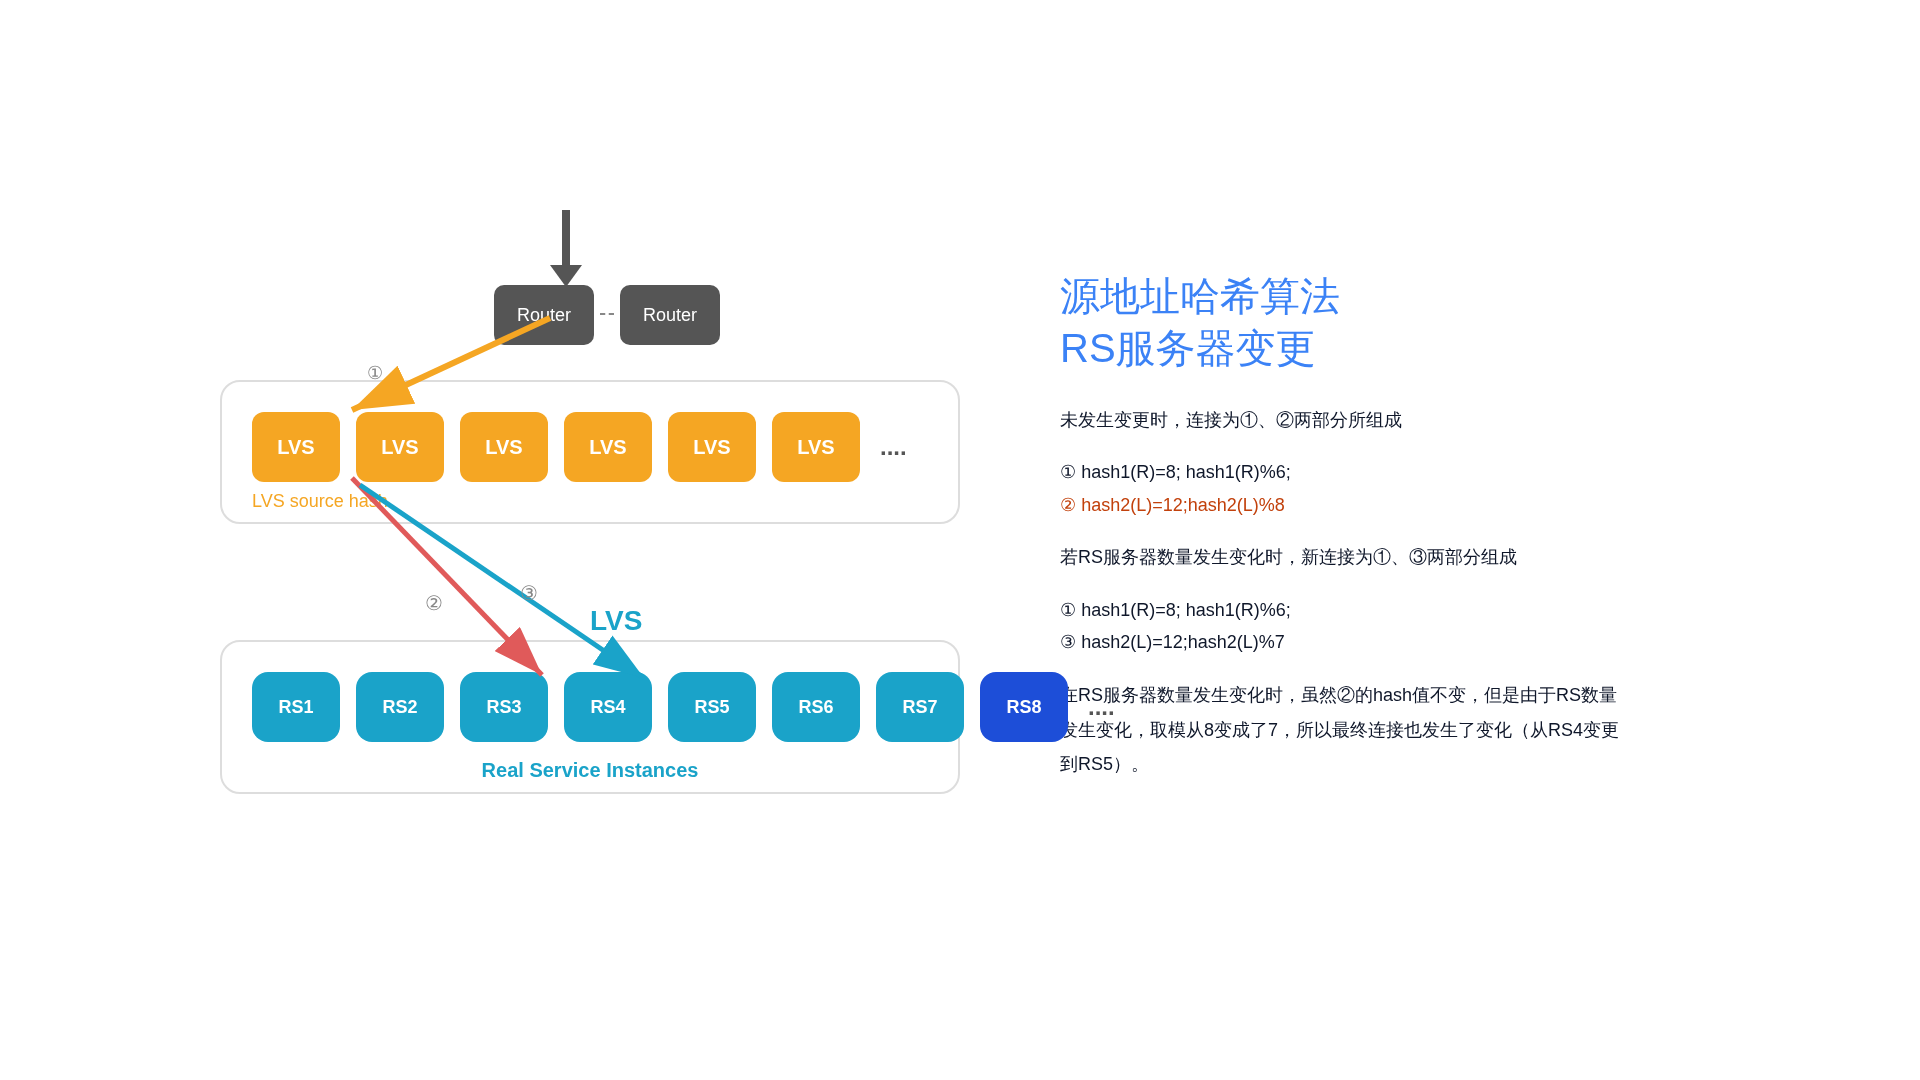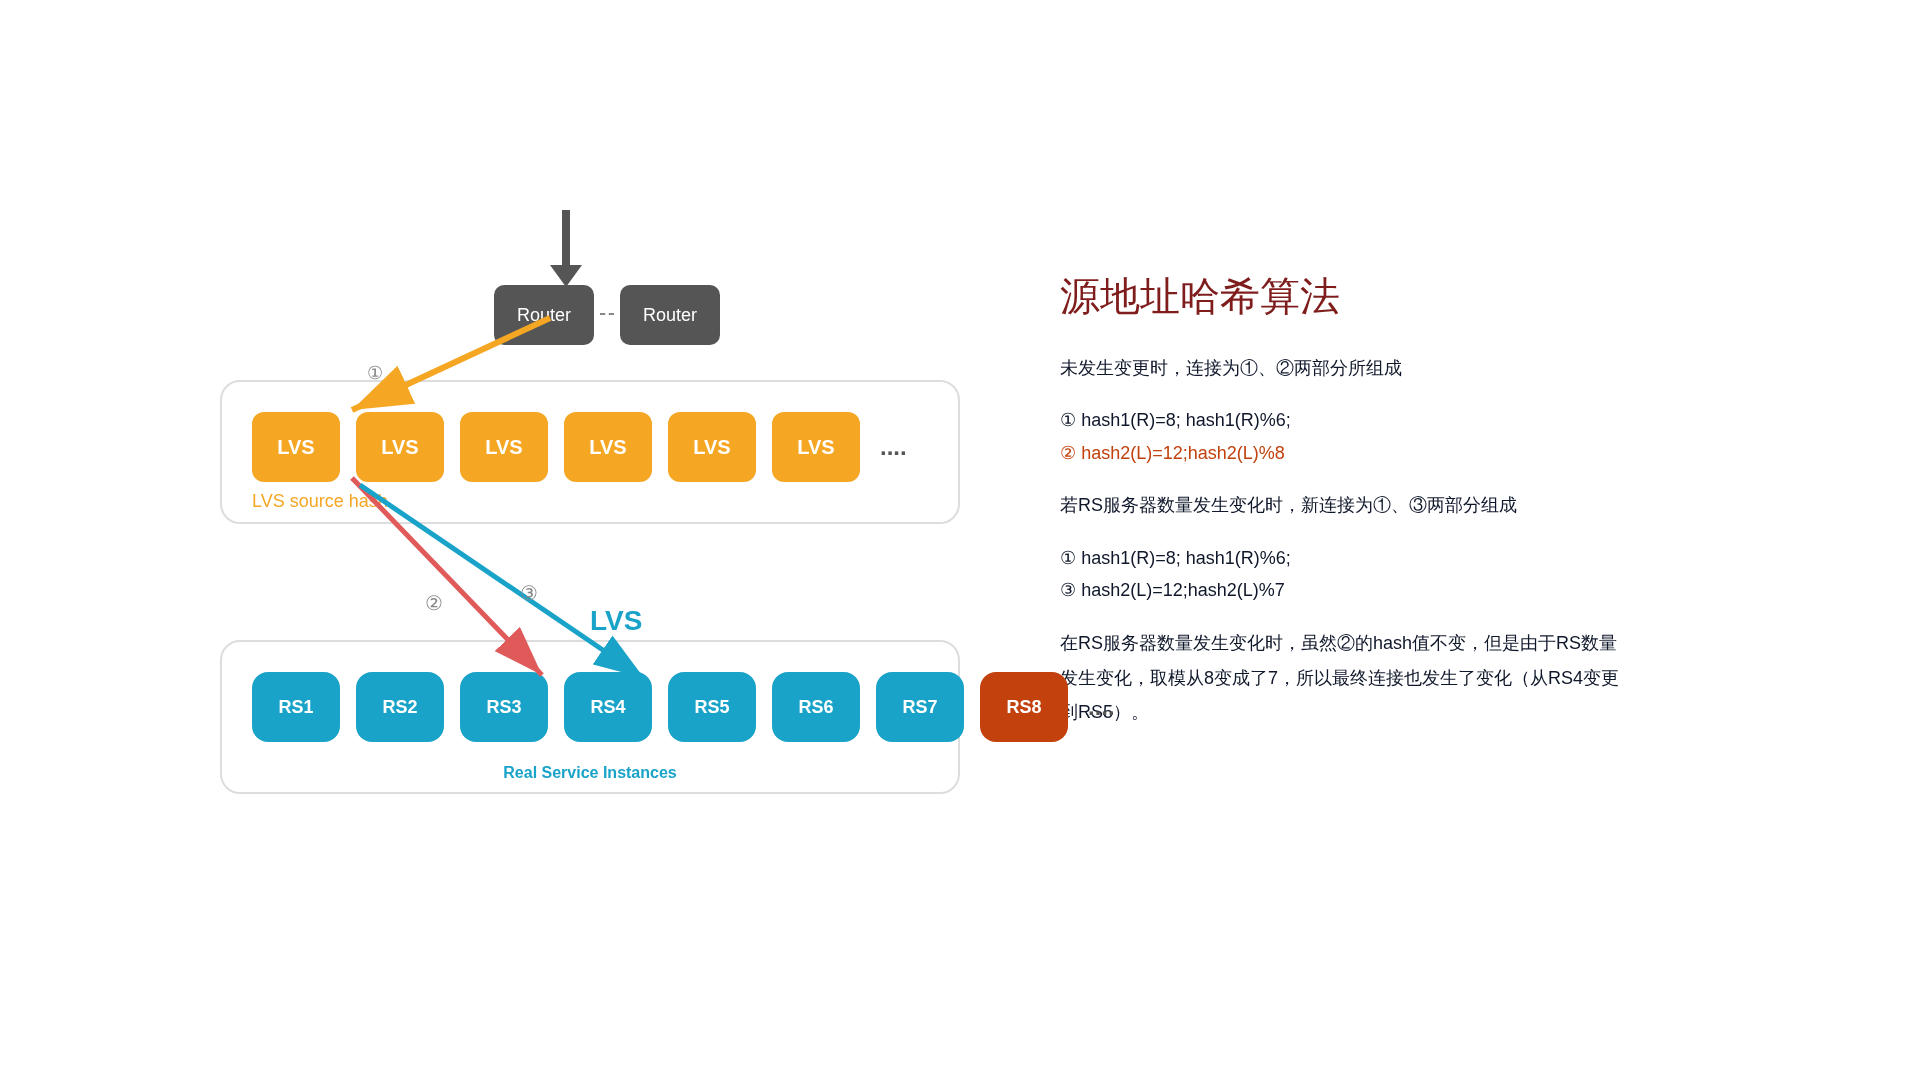--- a/index.html
+++ b/index.html
@@ -99,47 +99,47 @@
       font-weight: 600;
       border-radius: 16px;
       width: 88px;
       height: 70px;
       display: flex;
       align-items: center;
       justify-content: center;
       flex-shrink: 0;
     }
     .rs-node.red {
-      background: #c2410c;
+      background: #1d4ed8;
     }
     .rs-dots {
       font-size: 24px;
       color: #555;
       font-weight: 700;
       margin-left: 4px;
     }
     .rs-label {
       position: absolute;
       bottom: 10px;
       left: 50%;
       transform: translateX(-50%);
-      font-size: 16px;
+      font-size: 20px;
       font-weight: 600;
       color: #1aa3c9;
       white-space: nowrap;
     }
     
     .text-section {
       flex: 1;
       padding-top: 60px;
     }
     .title-zh {
       font-size: 40px;
       font-weight: 400;
-      color: #7f1d1d;
+      color: #3b82f6;
       line-height: 1.3;
       margin-bottom: 30px;
     }
     .desc-block {
       margin-bottom: 20px;
     }
     .desc-line {
       font-size: 18px;
       color: #0f172a;
       line-height: 1.8;
@@ -223,20 +223,21 @@
       <text x="265" y="400" font-size="20" fill="#888" font-family="sans-serif">②</text>
 
       <text x="360" y="390" font-size="20" fill="#888" font-family="sans-serif">③</text>
     </svg>
 
   </div>
 
   <div class="text-section">
     <div class="title-zh">
       <div>源地址哈希算法</div>
+      <div>RS服务器变更</div>
     </div>
 
     <div class="desc-block">
       <div class="desc-line">未发生变更时，连接为①、②两部分所组成</div>
     </div>
 
     <div class="spacer"></div>
 
     <div class="desc-block">
       <div class="desc-line">① hash1(R)=8; hash1(R)%6;</div>

